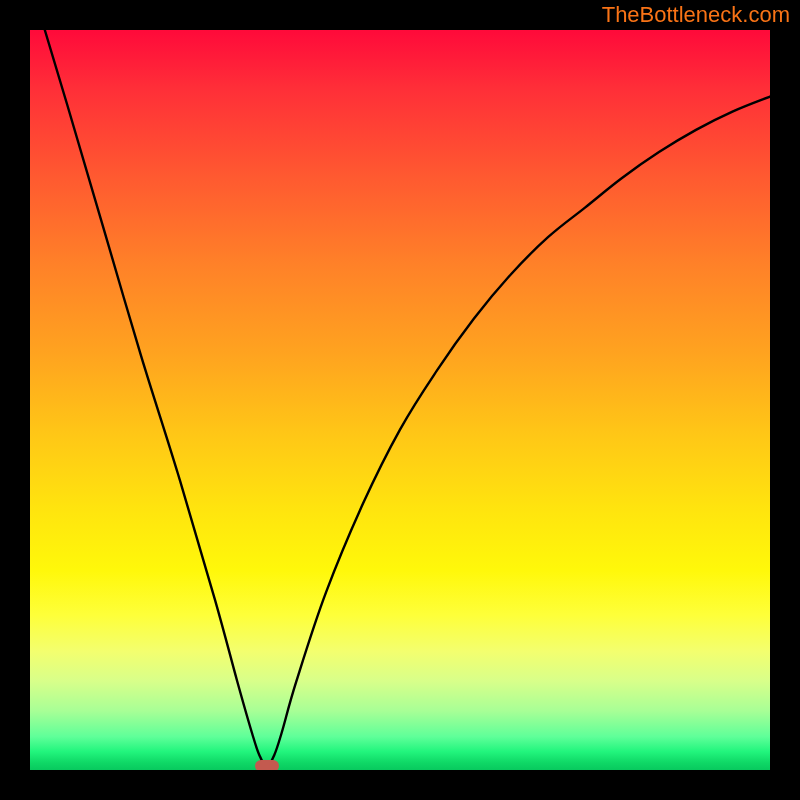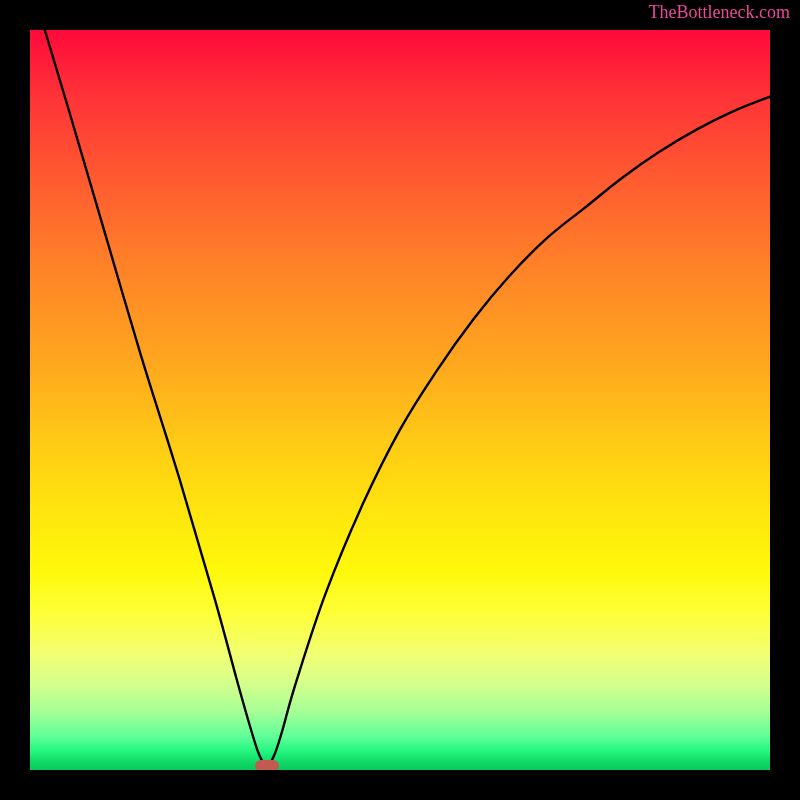--- a/index.html
+++ b/index.html
@@ -14,26 +14,25 @@
   .outer {
     width: 800px;
     height: 800px;
     background: #000;
     position: relative;
   }
   .watermark {
     position: absolute;
     top: 2px;
     right: 10px;
-    color: #ec4899;
-    font-size: 18px;
+    color: #f97316;
+    font-size: 22px;
     font-weight: 400;
     z-index: 5;
     letter-spacing: 0px;
-    font-family: Liberation Serif, serif;
   }
   .plot-area {
     position: absolute;
     left: 30px;
     top: 30px;
     width: 740px;
     height: 740px;
     overflow: hidden;
   }
   .gradient-bg {

